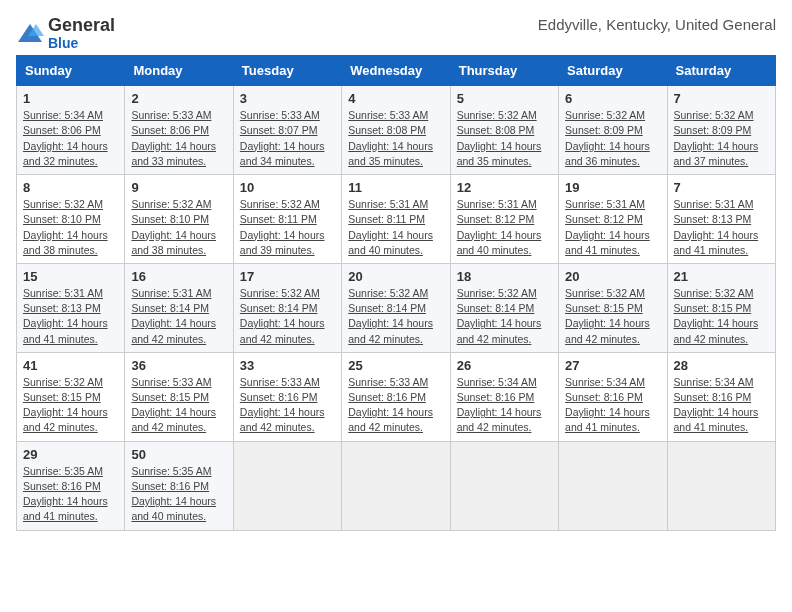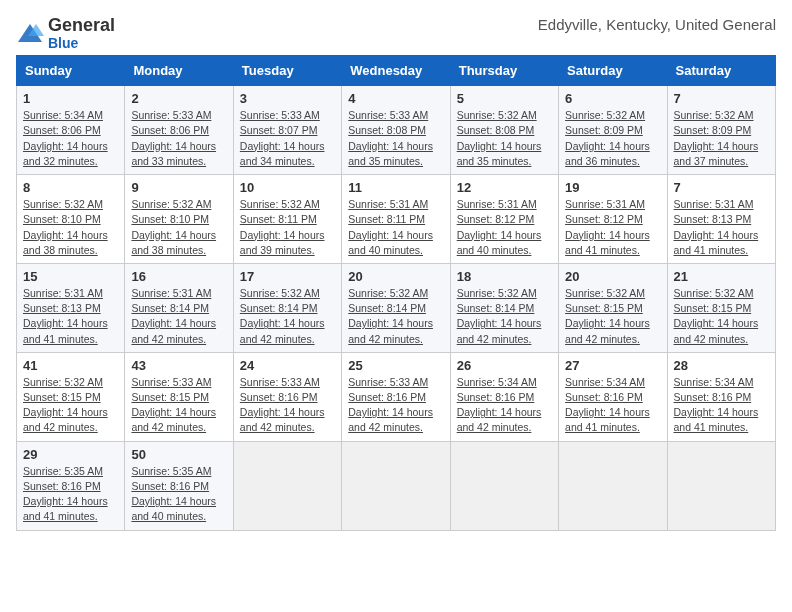--- a/index.html
+++ b/index.html
@@ -219,25 +219,25 @@
           <span class="day-number">21</span>
           <div class="day-info">Sunrise: 5:32 AM<br>Sunset: 8:15 PM<br>Daylight: 14 hours and 42 minutes.</div>
         </td>
       </tr>
       <tr>
         <td>
           <span class="day-number">41</span>
           <div class="day-info">Sunrise: 5:32 AM<br>Sunset: 8:15 PM<br>Daylight: 14 hours and 42 minutes.</div>
         </td>
         <td>
-          <span class="day-number">43</span>
+          <span class="day-number">36</span>
           <div class="day-info">Sunrise: 5:33 AM<br>Sunset: 8:15 PM<br>Daylight: 14 hours and 42 minutes.</div>
         </td>
         <td>
-          <span class="day-number">24</span>
+          <span class="day-number">33</span>
           <div class="day-info">Sunrise: 5:33 AM<br>Sunset: 8:16 PM<br>Daylight: 14 hours and 42 minutes.</div>
         </td>
         <td>
           <span class="day-number">25</span>
           <div class="day-info">Sunrise: 5:33 AM<br>Sunset: 8:16 PM<br>Daylight: 14 hours and 42 minutes.</div>
         </td>
         <td>
           <span class="day-number">26</span>
           <div class="day-info">Sunrise: 5:34 AM<br>Sunset: 8:16 PM<br>Daylight: 14 hours and 42 minutes.</div>
         </td>

